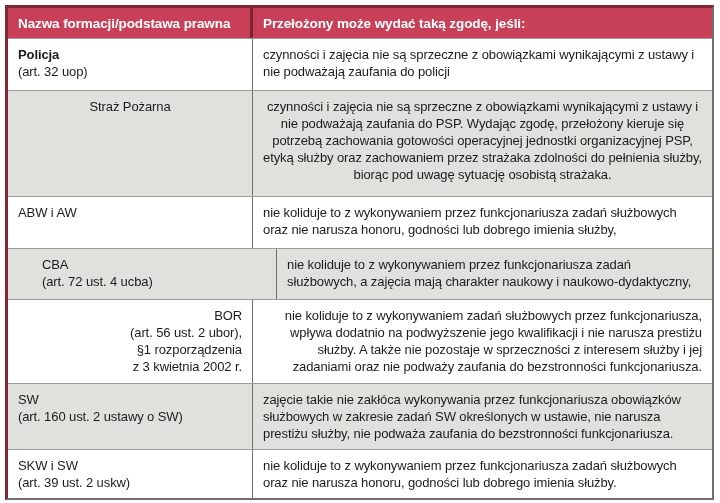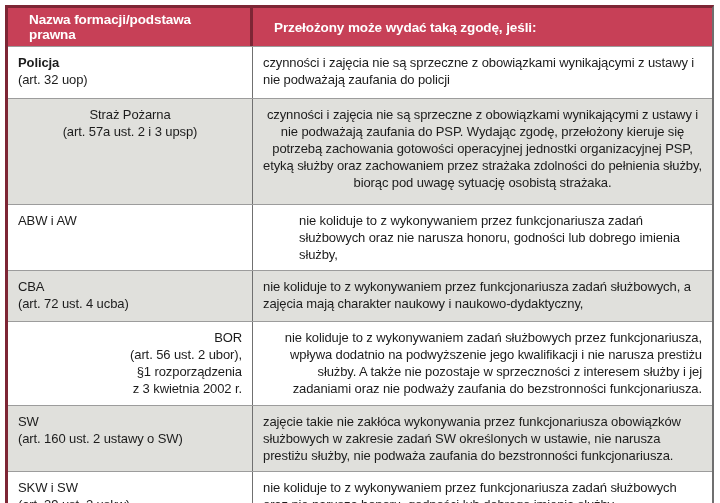--- a/index.html
+++ b/index.html
@@ -30,33 +30,33 @@
   }
   .thead{
     display:grid;grid-template-columns:245px 1fr;
     background:var(--header-bg);
     min-height:30px;
   }
   .thead .hcell{
     display:flex;align-items:center;
     color:var(--header-text);
     font-weight:bold;font-size:13.5px;letter-spacing:-0.1px;
-    padding:4px 21px;
+    padding:4px 10px;
   }
   .thead .hcell:first-child{border-right:3px solid var(--dark-red);}
   .row{
     display:grid;grid-template-columns:245px 1fr;
     border-top:1px solid var(--row-divider);
     background:#ffffff;
   }
   .row.shaded{background:var(--shade);}
   .row:nth-child(1){min-height:52px;}
   .row:nth-child(2){min-height:106px;text-align:center;}
-  .row:nth-child(3){min-height:52px;gap:36px;}
-  .row:nth-child(4){min-height:51px;}
+  .row:nth-child(3){min-height:52px;}
+  .row:nth-child(4){min-height:51px;padding-left:24px;}
   .row:nth-child(5){min-height:84px;text-align:right;}
   .row:nth-child(6){min-height:65px;}
   .row:nth-child(7){min-height:47px;}
   .cell{
     font-size:13px;line-height:17px;letter-spacing:-0.1px;
     padding:7px 10px;
   }
   .cell.formation{border-right:1px solid var(--col-divider);}
   .formation-name{font-weight:normal;}
   .formation-name.bold{font-weight:bold;}
@@ -76,21 +76,20 @@
       <div class="formation-name bold">Policja</div>
       <div class="formation-basis">(art. 32 uop)</div>
     </div>
     <div class="cell">
       <span>czynności i zajęcia nie są sprzeczne z obowiązkami wynikającymi z ustawy i nie podważają zaufania do policji</span>
     </div>
   </div>
       <div class="row shaded">
     <div class="cell formation">
       <div class="formation-name">Straż Pożarna</div>
-      <div class="formation-basis">(art. 57a ust. 2 i 3 upsp)</div>
     </div>
     <div class="cell">
       <span>czynności i zajęcia nie są sprzeczne z obowiązkami wynikającymi z ustawy i nie podważają zaufania do PSP. Wydając zgodę, przełożony kieruje się potrzebą zachowania gotowości operacyjnej jednostki organizacyjnej PSP, etyką służby oraz zachowaniem przez strażaka zdolności do pełnienia służby, biorąc pod uwagę sytuację osobistą strażaka.</span>
     </div>
   </div>
       <div class="row">
     <div class="cell formation">
       <div class="formation-name">ABW i AW</div>
     </div>
     <div class="cell">

